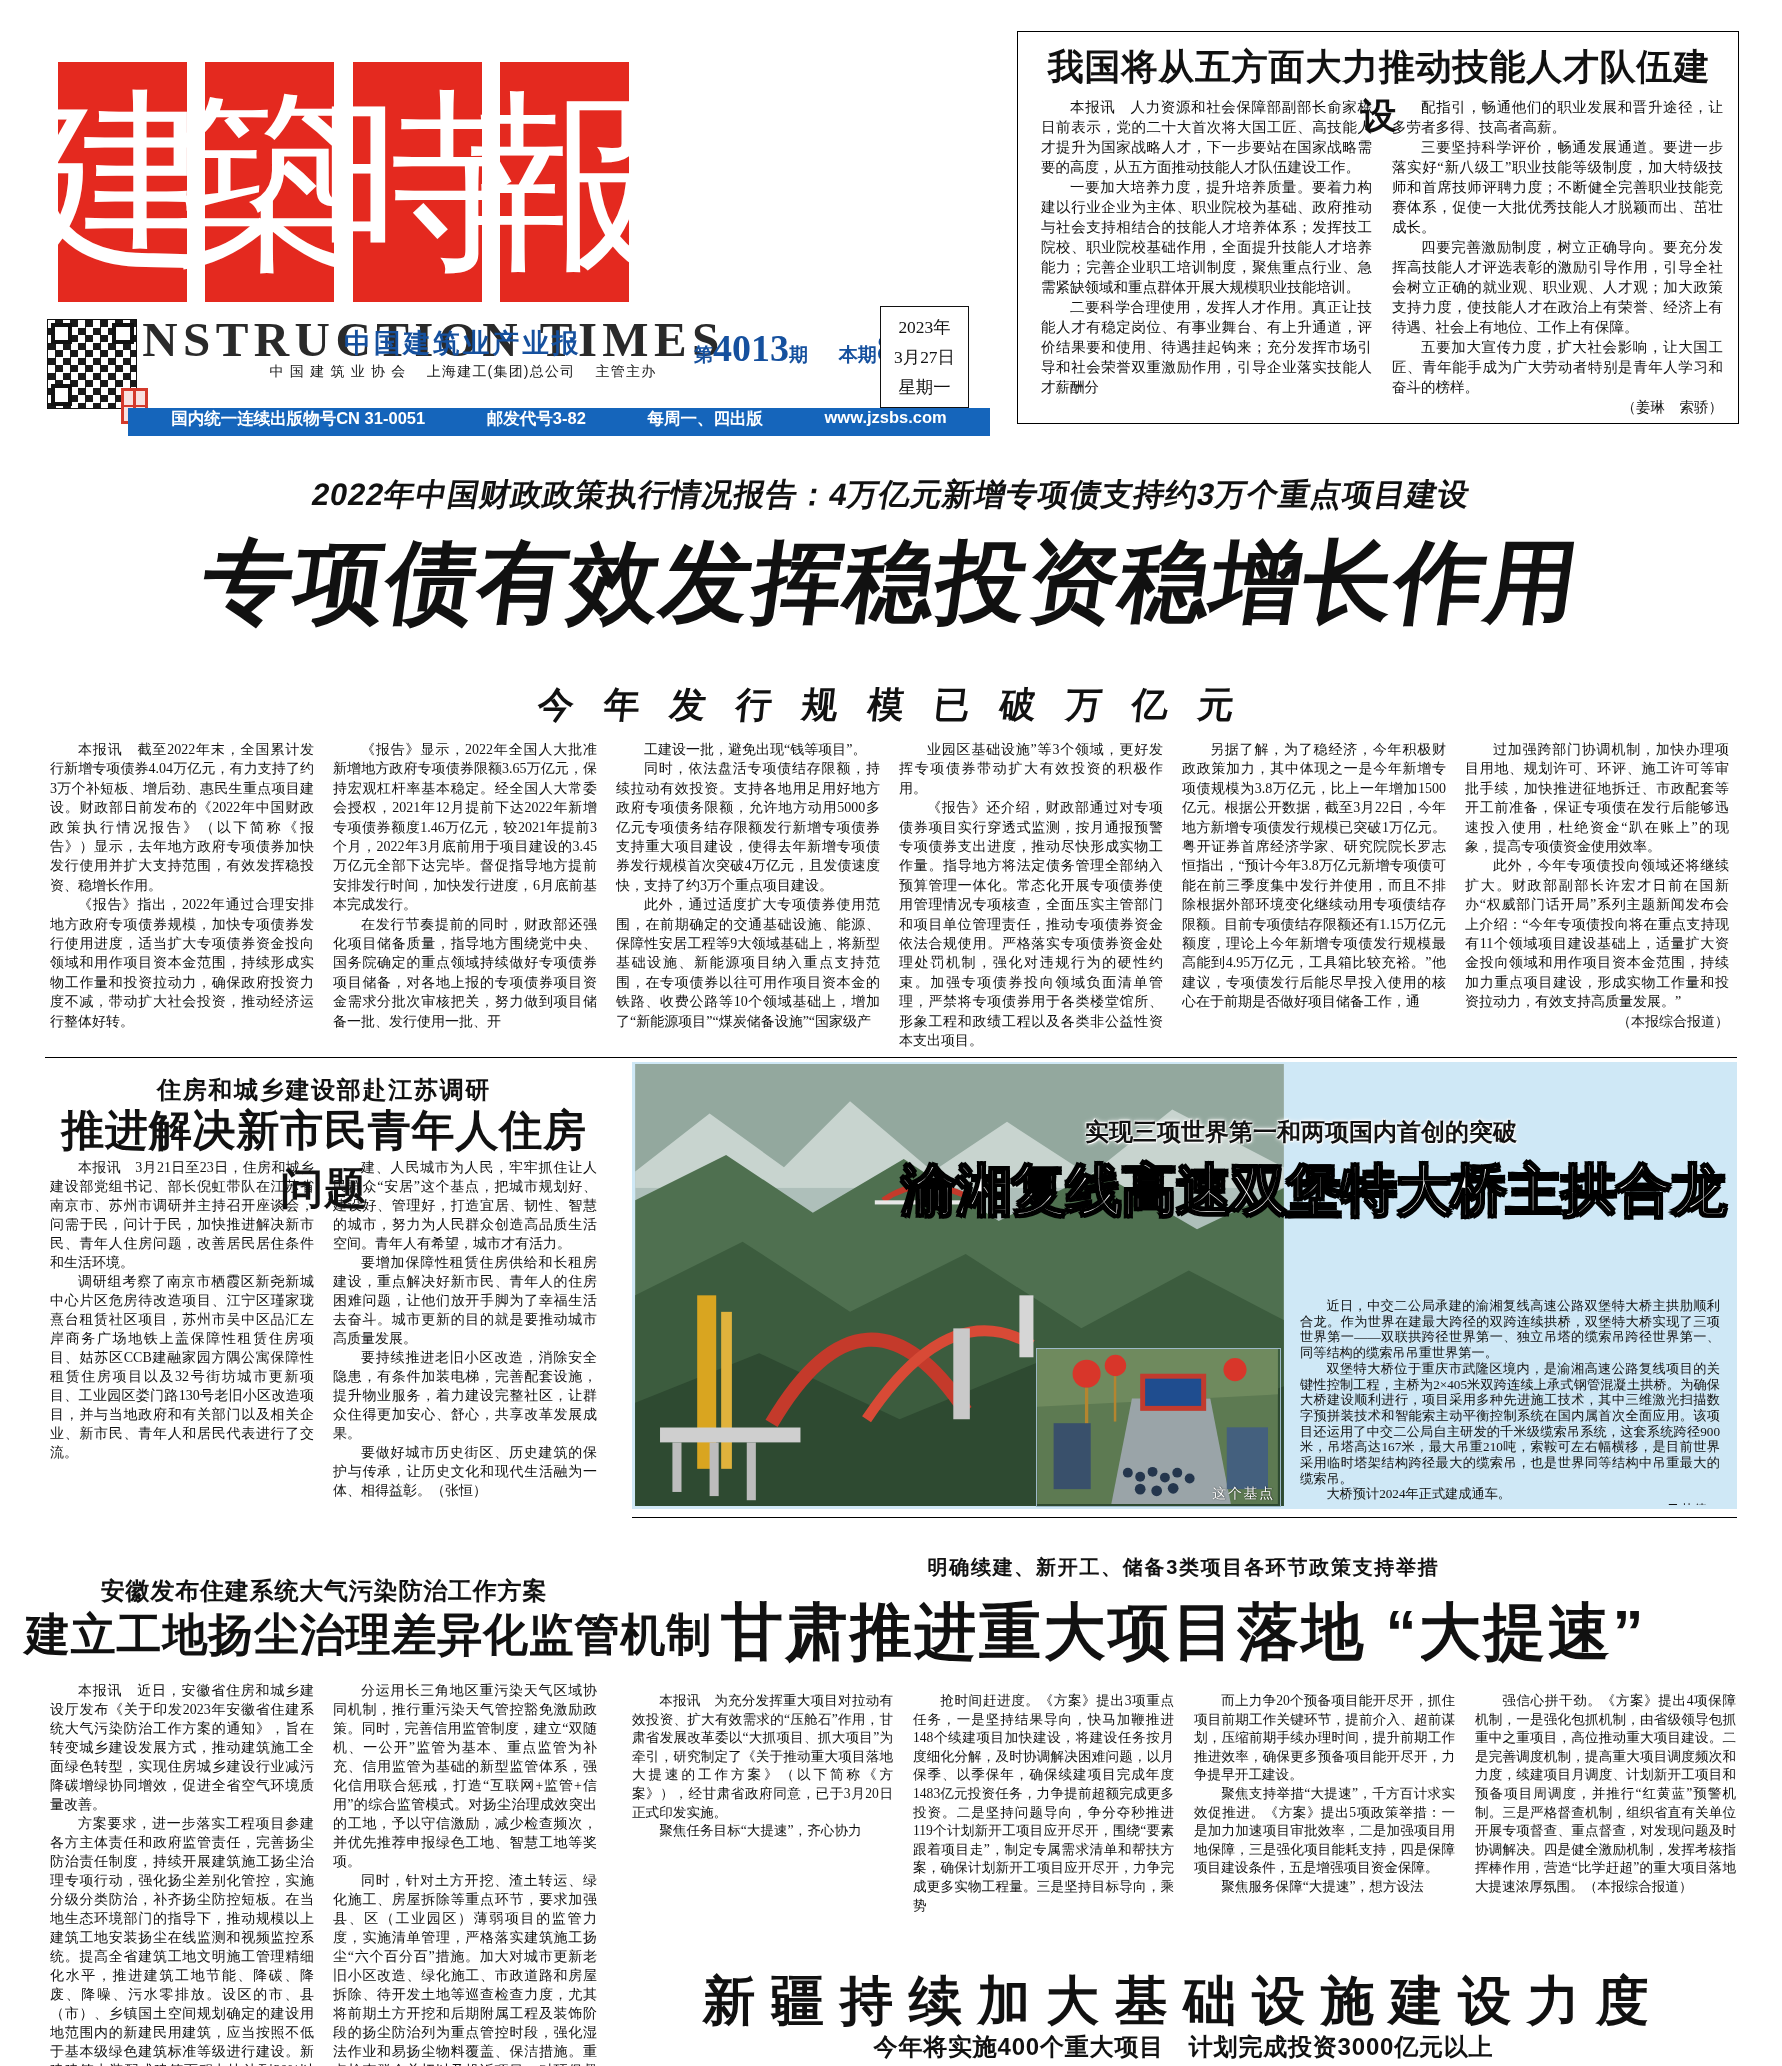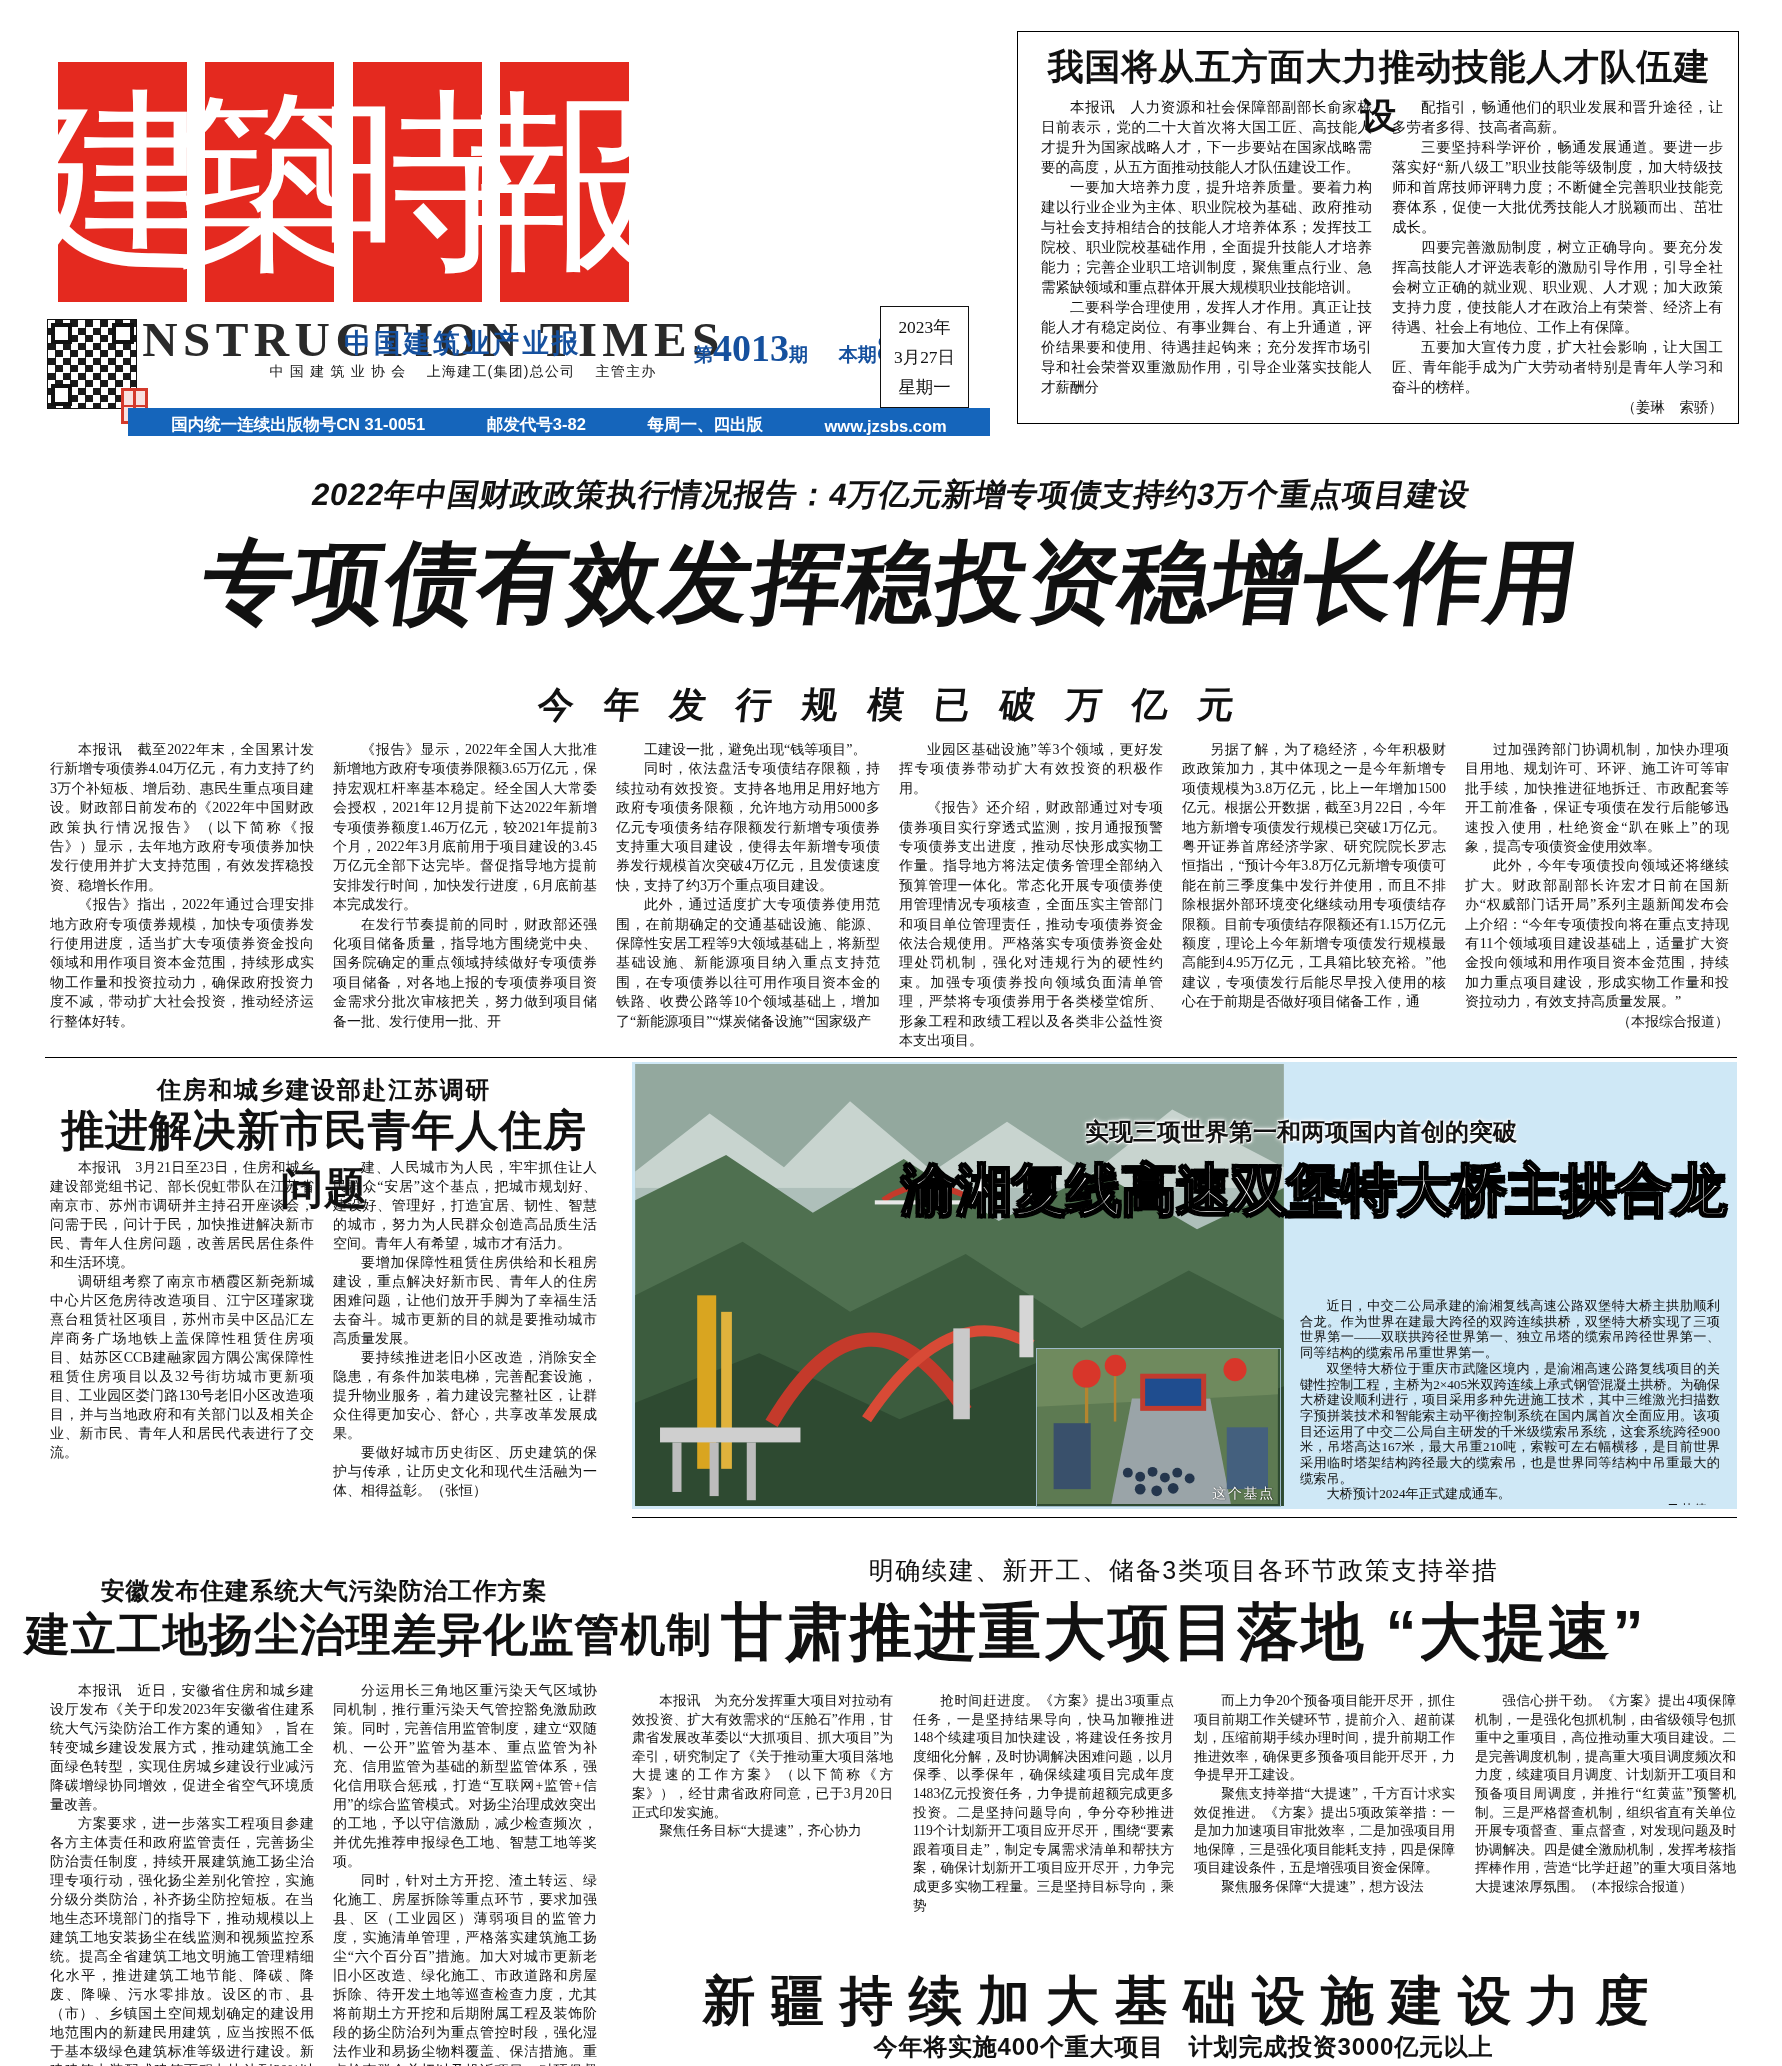--- a/index.html
+++ b/index.html
@@ -20,21 +20,21 @@
   .qr-eye{position:absolute;width:21.5px;height:21.5px;background:#fff;border:4.1px solid #111;box-sizing:border-box;}
   #seal{left:121px;top:388px;width:27px;height:36px;background:#d43a2c;
         display:grid;grid-template-columns:1fr 1fr;gap:2.5px;padding:3.3px;box-sizing:border-box;}
   #seal i{background:#fff;opacity:.85;}
   #papername{left:215px;top:326px;width:496px;font-size:26.4px;font-weight:bold;color:#15509e;letter-spacing:3.3px;}
   #organizer{left:178px;top:363px;width:570px;font-size:14px;color:#161616;letter-spacing:1.2px;}
   #issueline{left:694px;top:326px;width:273px;color:#15509e;font-weight:bold;white-space:nowrap;}
   #issueline .big{font-size:38px;font-family:"Liberation Serif",serif;}
   #issueline .small{font-size:19px;}
   #bluebar{left:128px;top:408px;width:862px;height:28px;background:#1565bb;color:#fff;
-           display:flex;align-items:flex-end;justify-content:space-around;font-weight:bold;
+           display:flex;align-items:flex-start;justify-content:space-around;font-weight:bold;
            font-size:16.5px;white-space:nowrap;padding:0 12.4px;box-sizing:border-box;}
   #datebox{left:880px;top:306px;width:87px;height:100px;border:1.2px solid #111;background:#fff;
            display:flex;flex-direction:column;align-items:center;justify-content:center;}
   #datebox div{font-size:17.4px;line-height:30px;white-space:nowrap;}
   
   #trbox{left:1017px;top:31px;width:722px;height:393px;border:1.2px solid #000;box-sizing:border-box;background:#fff;}
   #trhead{left:1030px;top:43px;width:698px;font-size:36px;font-weight:900;letter-spacing:0.8px;}
   .trcol{top:97px;width:331px;height:318px;overflow:hidden;font-size:14.5px;line-height:20px;text-align:justify;}
   
   #leadkicker{left:0;top:474px;width:1782px;font-size:31px;font-weight:bold;
@@ -61,21 +61,21 @@
   #bbody{left:1300px;top:1298px;width:420px;height:207px;overflow:hidden;
          font-size:13.2px;line-height:15.7px;text-align:justify;}
   #insetphoto{left:1036px;top:1348px;width:243px;height:157px;overflow:hidden;border:0.8px solid #9db9c9;}
   #insetcap{position:absolute;right:5px;bottom:3.3px;color:#fff;font-size:14px;letter-spacing:1.7px;
             text-shadow:0.4px 0.4px 1.2px #000;}
   
   #anhkick{left:45px;top:1575px;width:558px;font-size:24px;font-weight:bold;letter-spacing:0.8px;}
   #anhhead{left:25px;top:1605px;width:591px;font-size:45px;font-weight:900;letter-spacing:0.8px;white-space:nowrap;}
   .anhcol{top:1681px;width:264px;height:503px;overflow:hidden;font-size:14px;line-height:19px;text-align:justify;}
   
-  #gankick{left:632px;top:1554px;width:1103px;font-size:25px;font-weight:normal;letter-spacing:1.7px;}
+  #gankick{left:632px;top:1554px;width:1103px;font-size:20px;font-weight:bold;letter-spacing:1.7px;}
   #ganhead{left:632px;top:1590px;width:1103px;font-size:62px;font-weight:900;letter-spacing:2.5px;white-space:nowrap;}
   .gancol{top:1692px;width:261px;height:267px;overflow:hidden;font-size:13.6px;line-height:18.6px;text-align:justify;}
   
   #xjhead{left:632px;top:1966px;width:1103px;font-size:53px;font-weight:900;letter-spacing:15.7px;white-space:nowrap;}
   #xjsub{left:632px;top:2031px;width:1103px;font-size:24px;font-weight:bold;letter-spacing:0.8px;}
 </style>
 </head>
 <body>
 
 <div id="page">

